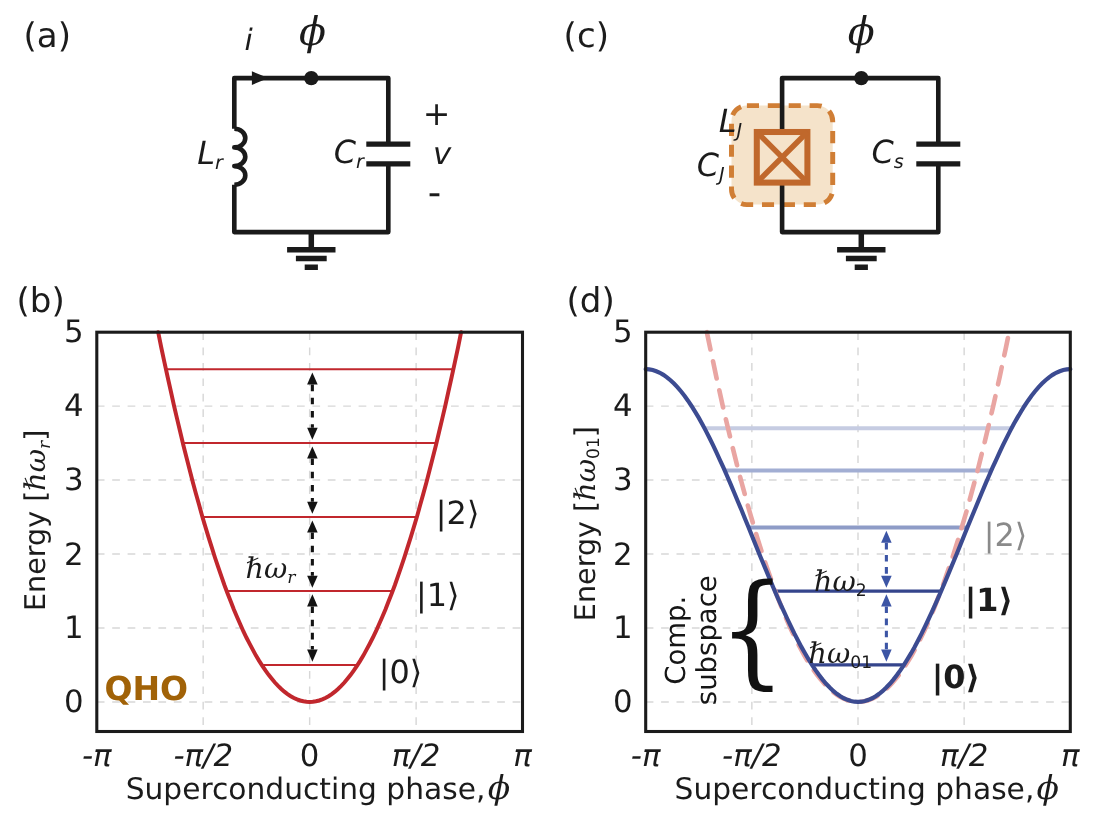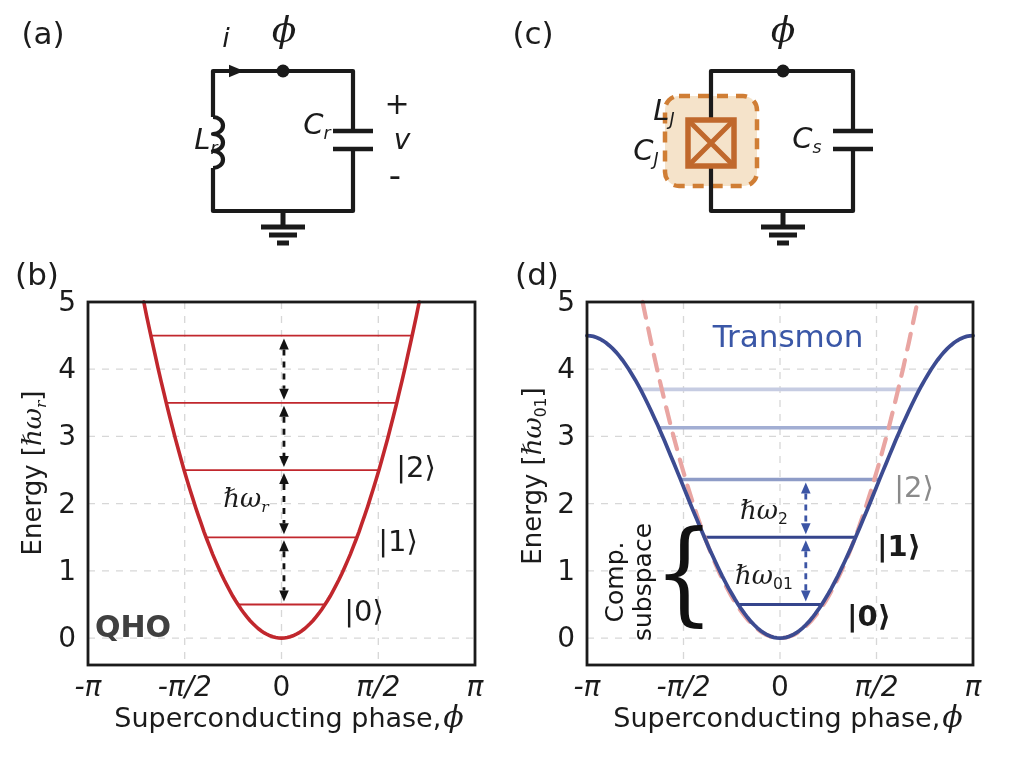--- a/index.html
+++ b/index.html
@@ -22,25 +22,25 @@
   .sb{font-size:0.6em;vertical-align:-0.28em;}
   .math{font-family:"DejaVu Serif","DejaVu Sans",serif;font-style:italic;}
   .phi{font-family:"DejaVu Serif","DejaVu Sans",serif;font-style:italic;font-size:36px;}
   .sgn{font-size:30px;}
   .sgn2{font-size:34px;}
   .vlab{font-size:28px;font-style:italic;}
   .ilab{font-size:27px;font-style:italic;}
   .yl{font-size:26px;}
   .xl{font-size:27px;}
   .xl .phisym{font-family:"DejaVu Serif","DejaVu Sans",serif;font-style:italic;font-size:30px;margin-left:2px;}
-  .trl{font-size:26px;}
+  .trl{font-size:26px;margin-top:19px;}
   .ket{font-size:29px;}
   .ket.kb{font-weight:bold;}
   .ket.kg{color:#8a8a8a;}
-  .qho{font-size:30px;font-weight:bold;color:#404040;}
+  .qho{font-size:30px;font-weight:bold;color:#a16207;}
   .tm{font-size:31px;color:#3a57a7;}
   .cs{font-size:25px;text-align:center;line-height:1.12;color:#161616;}
   .brace{font-family:"DejaVu Serif","DejaVu Sans",serif;font-size:112px;font-weight:400;
          transform:translate(-50%,-54%) scale(0.85,1);color:#111;}
 </style>
 </head>
 <body>
 
 <div id="fig">
 
@@ -116,22 +116,22 @@
         <polygon points="805.8022211682619,482.5 801.0,493.5 810.6,493.5" fill="#3c55a5"></polygon>
         <polygon points="805.8022211682619,534.3 801.0,523.3 810.6,523.3" fill="#3c55a5"></polygon>
         <polyline points="587.0,335.6 590.2,335.8 593.4,336.4 596.6,337.5 599.9,338.9 603.1,340.8 606.3,343.0 609.5,345.7 612.7,348.7 616.0,352.1 619.2,355.9 622.4,360.0 625.6,364.5 628.8,369.3 632.0,374.5 635.3,379.9 638.5,385.7 641.7,391.7 644.9,398.0 648.1,404.5 651.3,411.2 654.5,418.2 657.8,425.3 661.0,432.7 664.2,440.1 667.4,447.7 670.6,455.4 673.9,463.2 677.1,471.1 680.3,478.9 683.5,486.9 686.7,494.8 689.9,502.7 693.1,510.5 696.4,518.3 699.6,526.0 702.8,533.6 706.0,541.1 709.2,548.4 712.5,555.5 715.7,562.5 718.9,569.2 722.1,575.8 725.3,582.0 728.5,588.1 731.8,593.8 735.0,599.3 738.2,604.4 741.4,609.2 744.6,613.7 747.8,617.8 751.0,621.6 754.3,625.0 757.5,628.1 760.7,630.7 763.9,633.0 767.1,634.8 770.4,636.2 773.6,637.3 776.8,637.9 780.0,638.1 783.2,637.9 786.4,637.3 789.6,636.2 792.9,634.8 796.1,633.0 799.3,630.7 802.5,628.1 805.7,625.0 809.0,621.6 812.2,617.8 815.4,613.7 818.6,609.2 821.8,604.4 825.0,599.3 828.3,593.8 831.5,588.1 834.7,582.0 837.9,575.8 841.1,569.2 844.3,562.5 847.5,555.5 850.8,548.4 854.0,541.1 857.2,533.6 860.4,526.0 863.6,518.3 866.9,510.5 870.1,502.7 873.3,494.8 876.5,486.9 879.7,478.9 882.9,471.1 886.2,463.2 889.4,455.4 892.6,447.7 895.8,440.1 899.0,432.7 902.2,425.3 905.5,418.2 908.7,411.2 911.9,404.5 915.1,398.0 918.3,391.7 921.5,385.7 924.8,379.9 928.0,374.5 931.2,369.3 934.4,364.5 937.6,360.0 940.8,355.9 944.0,352.1 947.3,348.7 950.5,345.7 953.7,343.0 956.9,340.8 960.1,338.9 963.4,337.5 966.6,336.4 969.8,335.8 973.0,335.6" fill="none" stroke="#3c4b91" stroke-width="3.8" stroke-linecap="round"></polyline>
         <rect x="587" y="302" width="386" height="363" class="pbox"></rect>
       </g>
     </svg>
 
   <div class="lbl pl" style="left:43px;top:33px">(a)</div>
   <div class="lbl ilab" style="left:226px;top:38px">i</div>
   <div class="lbl phi" style="left:284px;top:30px">ϕ</div>
-  <div class="lbl cl" style="left:206px;top:141px"><span class="it">L</span><span class="sb it">r</span></div>
-  <div class="lbl cl" style="left:317px;top:126px"><span class="it">C</span><span class="sb it">r</span></div>
+  <div class="lbl cl" style="left:191px;top:141px"><span class="it">L</span><span class="sb it">r</span></div>
+  <div class="lbl cl" style="left:317px;top:140px"><span class="it">C</span><span class="sb it">r</span></div>
   <div class="lbl sgn" style="left:397px;top:104px">+</div>
   <div class="lbl vlab" style="left:402px;top:140px">v</div>
   <div class="lbl sgn2" style="left:395px;top:176px">-</div>
 
   <div class="lbl pl" style="left:533px;top:33px">(c)</div>
   <div class="lbl phi" style="left:783px;top:30px">ϕ</div>
   <div class="lbl cl" style="left:664px;top:112px"><span class="it">L</span><span class="sb it">J</span></div>
   <div class="lbl cl" style="left:646px;top:152px"><span class="it">C</span><span class="sb it">J</span></div>
   <div class="lbl cl" style="left:807px;top:140px"><span class="it">C</span><span class="sb it">s</span></div>
 
@@ -139,21 +139,20 @@
   <div class="lbl rt yl" style="left:34px;top:473px"><span>Energy [</span><span class="math">ℏω</span><span class="sb math">r</span><span>]</span></div>
   <div class="lbl qho" style="left:133px;top:627px">QHO</div>
   <div class="lbl trl" style="left:246px;top:500px"><span class="math">ℏω</span><span class="sb math">r</span></div>
   <div class="lbl ket" style="left:416px;top:467px">|2⟩</div>
   <div class="lbl ket" style="left:398px;top:541px">|1⟩</div>
   <div class="lbl ket" style="left:364px;top:611px">|0⟩</div>
   <div class="lbl xl" style="left:289px;top:717px"><span>Superconducting phase,</span><span class="phisym">ϕ</span></div>
 
   <div class="lbl pl" style="left:537px;top:274px">(d)</div>
   <div class="lbl rt yl" style="left:534px;top:476px"><span>Energy [</span><span class="math">ℏω</span><span class="sb">01</span><span>]</span></div>
-  <div class="lbl tm" style="left:788px;top:336px">Transmon</div>
   <div class="lbl trl" style="left:764px;top:512px"><span class="math">ℏω</span><span class="sb">2</span></div>
   <div class="lbl trl" style="left:764px;top:577px"><span class="math">ℏω</span><span class="sb">01</span></div>
   <div class="lbl ket kg" style="left:914px;top:487px">|2⟩</div>
   <div class="lbl ket kb" style="left:899px;top:546px">|1⟩</div>
   <div class="lbl ket kb" style="left:869px;top:616px">|0⟩</div>
   <div class="lbl rt cs" style="left:629px;top:582px">
       <div>Comp.</div>
       <div>subspace</div>
     </div>
   <div class="lbl brace" style="left:684px;top:578px">{</div>

